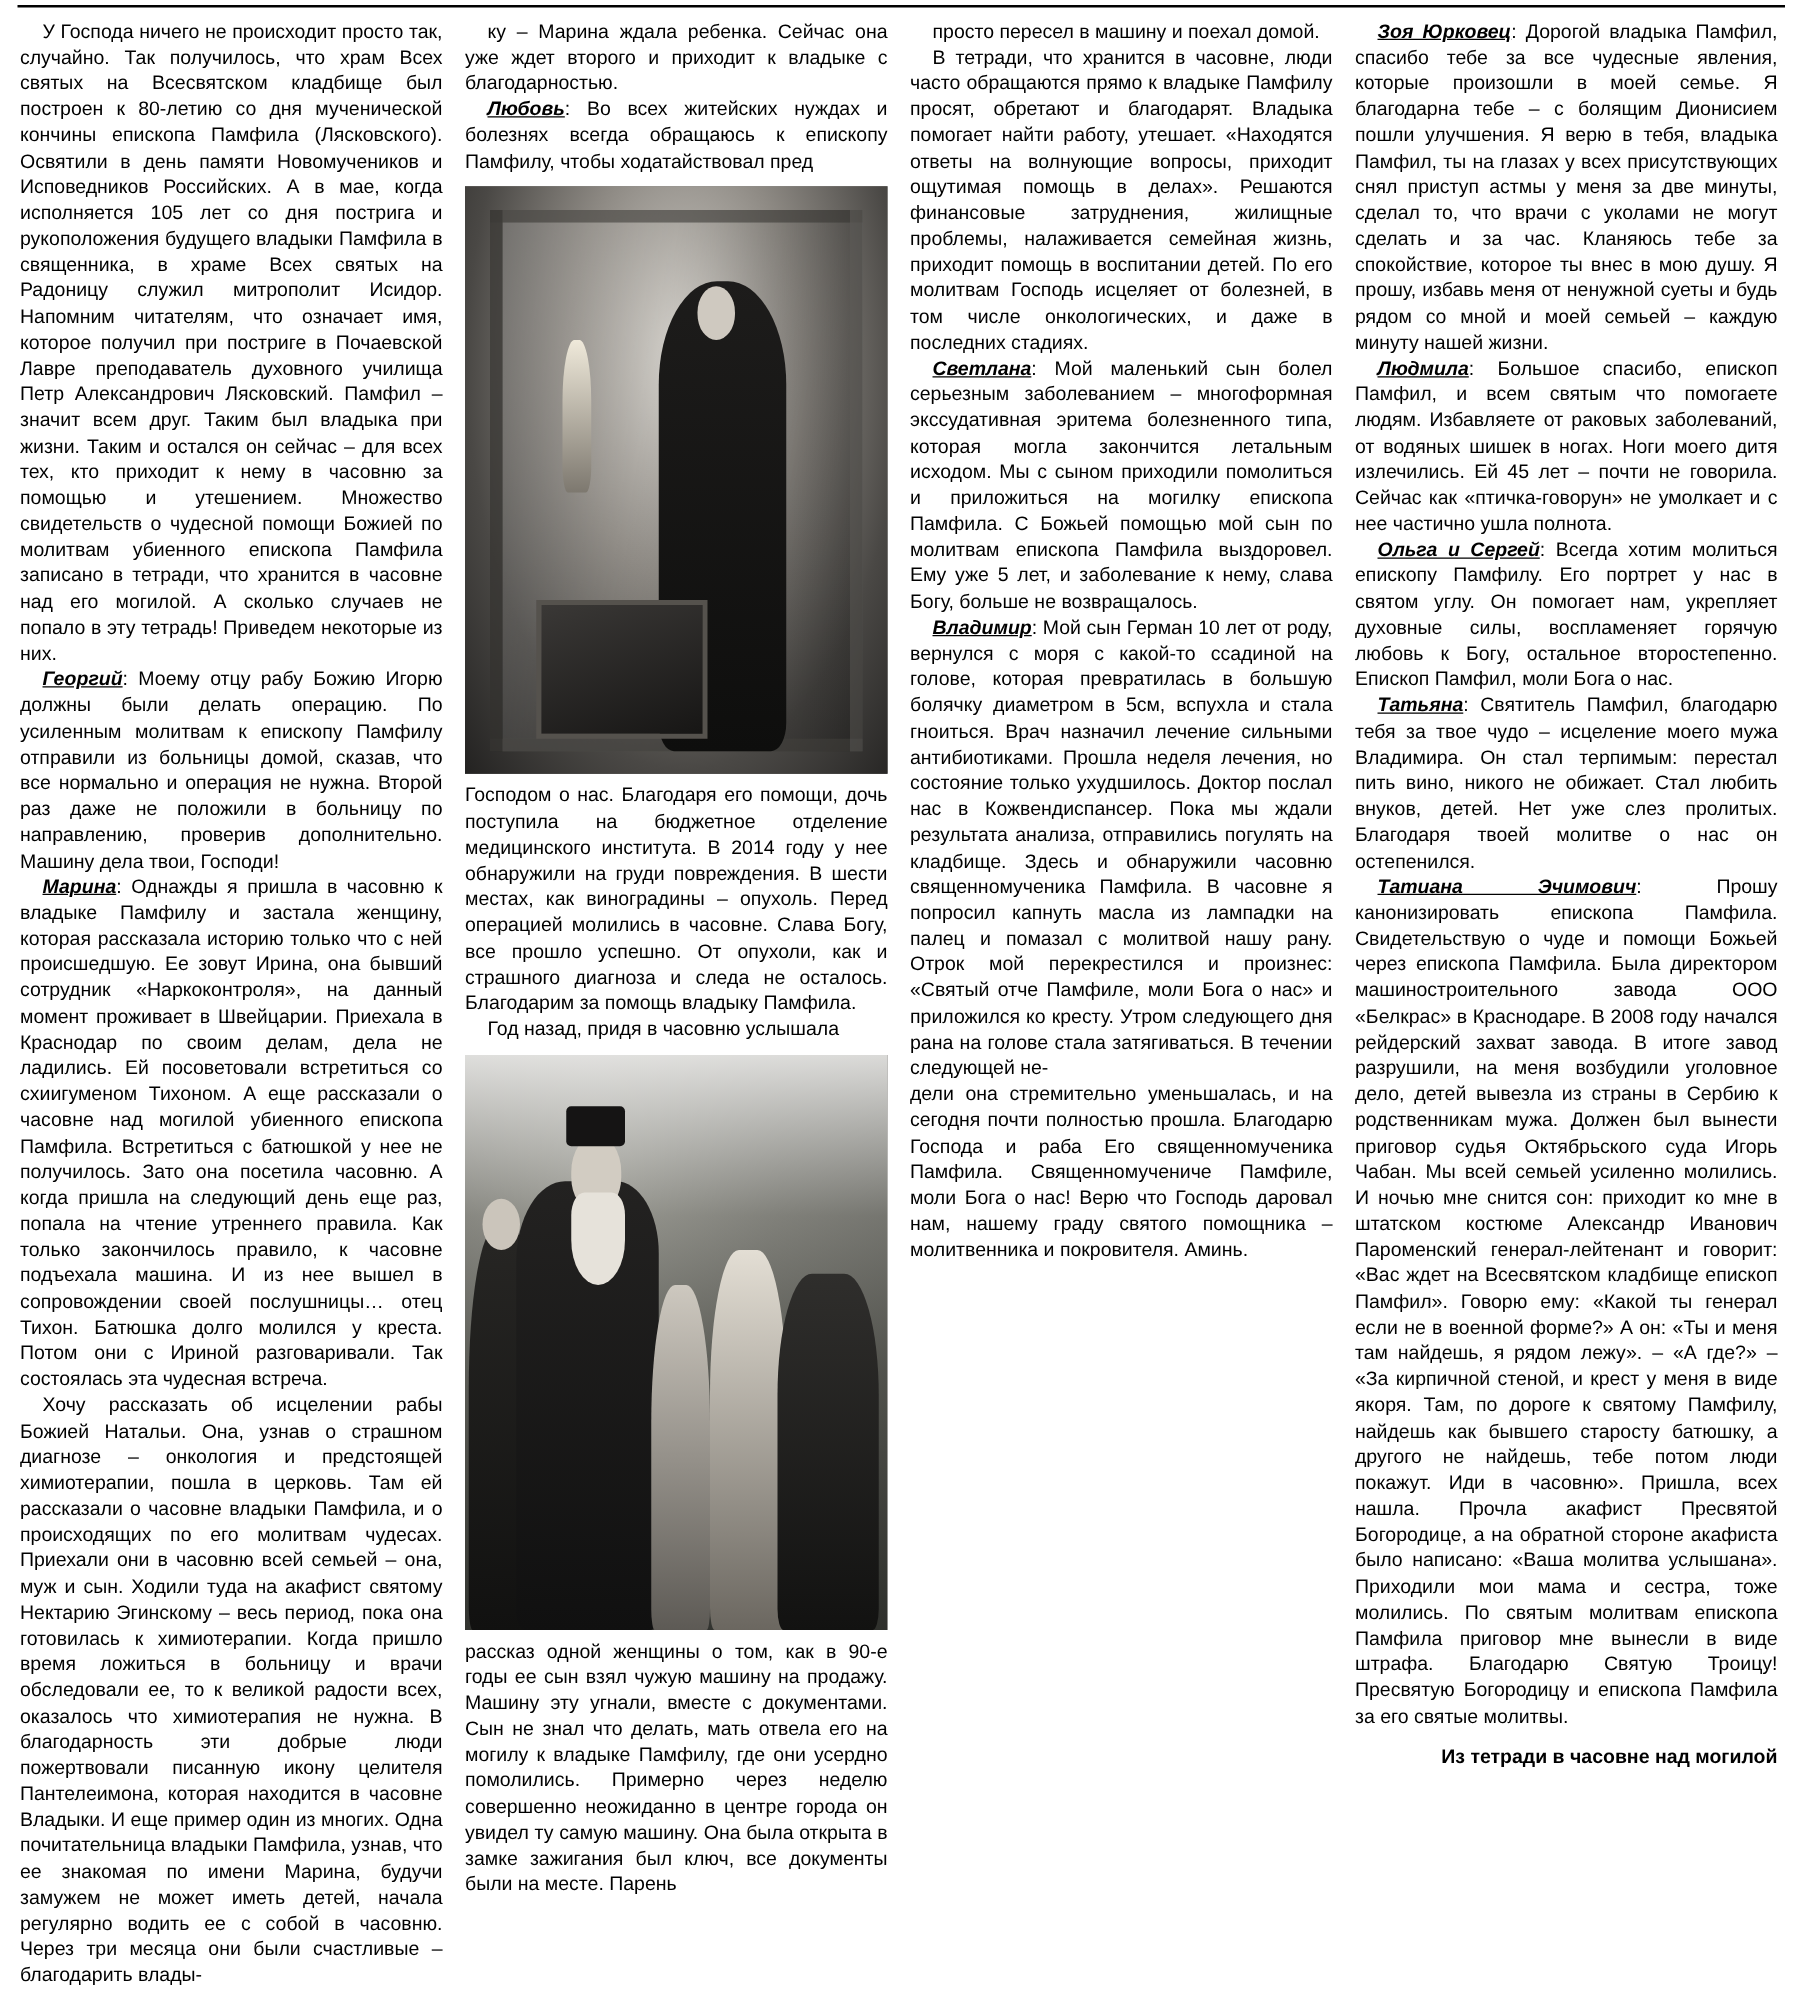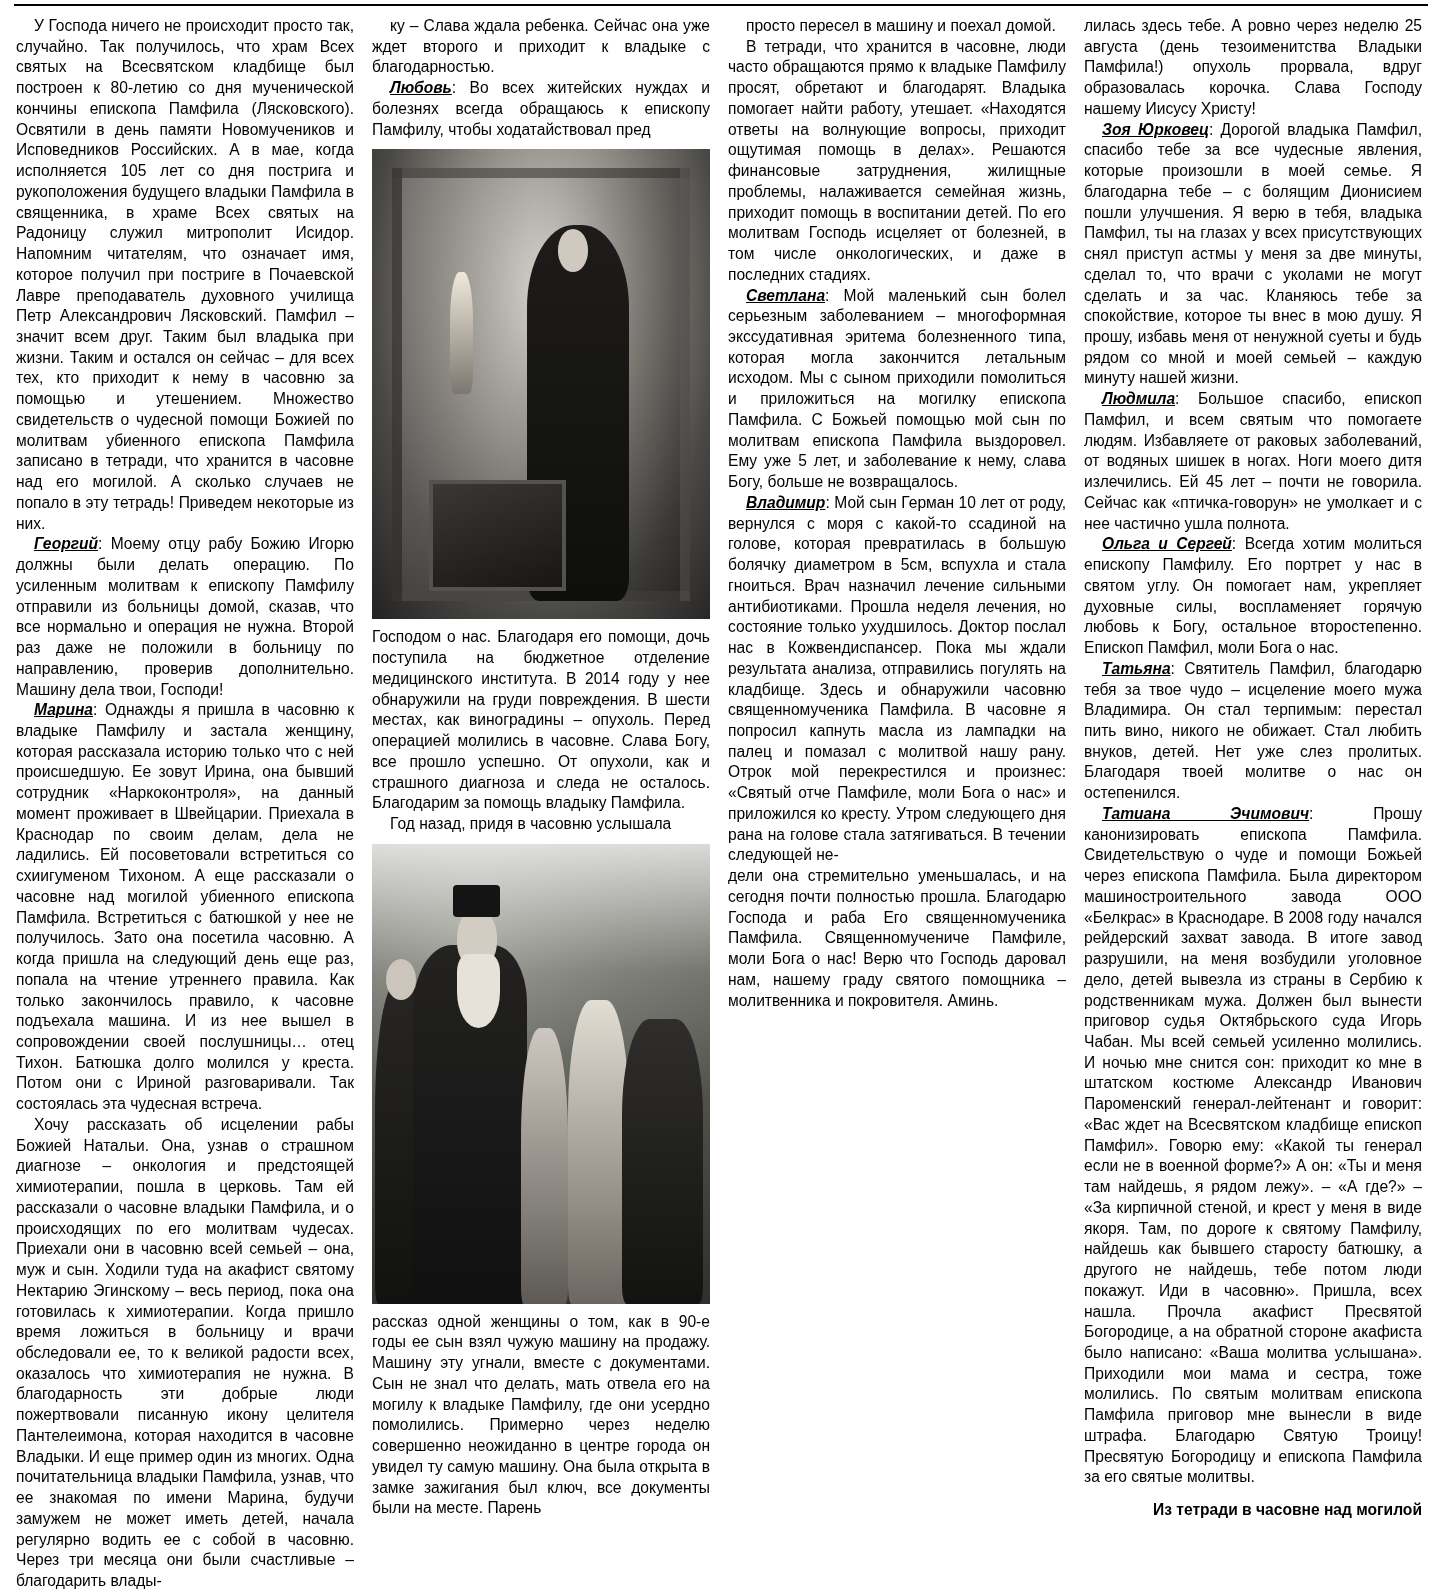--- a/index.html
+++ b/index.html
@@ -234,21 +234,21 @@
       <p>
         <span class="lead-name">Георгий</span><span>: </span><span>Моему отцу рабу Божию Игорю должны были делать операцию. По усиленным молитвам к епископу Памфилу отправили из больницы домой, сказав, что все нормально и операция не нужна. Второй раз даже не положили в больницу по направлению, проверив дополнительно. Машину дела твои, Господи!</span>
       </p>
       <p>
         <span class="lead-name">Марина</span><span>: </span><span>Однажды я пришла в часовню к владыке Памфилу и застала женщину, которая рассказала историю только что с ней происшедшую. Ее зовут Ирина, она бывший сотрудник «Наркоконтроля», на данный момент проживает в Швейцарии. Приехала в Краснодар по своим делам, дела не ладились. Ей посоветовали встретиться со схиигуменом Тихоном. А еще рассказали о часовне над могилой убиенного епископа Памфила. Встретиться с батюшкой у нее не получилось. Зато она посетила часовню. А когда пришла на следующий день еще раз, попала на чтение утреннего правила. Как только закончилось правило, к часовне подъехала машина. И из нее вышел в сопровождении своей послушницы… отец Тихон. Батюшка долго молился у креста. Потом они с Ириной разговаривали. Так состоялась эта чудесная встреча.</span>
       </p>
       <p>Хочу рассказать об исцелении рабы Божией Натальи. Она, узнав о страшном диагнозе – онкология и предстоящей химиотерапии, пошла в церковь. Там ей рассказали о часовне владыки Памфила, и о происходящих по его молитвам чудесах. Приехали они в часовню всей семьей – она, муж и сын. Ходили туда на акафист святому Нектарию Эгинскому – весь период, пока она готовилась к химиотерапии. Когда пришло время ложиться в больницу и врачи обследовали ее, то к великой радости всех, оказалось что химиотерапия не нужна. В благодарность эти добрые люди пожертвовали писанную икону целителя Пантелеимона, которая находится в часовне Владыки. И еще пример один из многих. Одна почитательница владыки Памфила, узнав, что ее знакомая по имени Марина, будучи замужем не может иметь детей, начала регулярно водить ее с собой в часовню. Через три месяца они были счастливые – благодарить влады-</p>
     </div>
 
     <div class="col">
-      <p>ку – Слава ждала ребенка. Сейчас она уже ждет второго и приходит к владыке с благодарностью.</p>
+      <p>ку – Марина ждала ребенка. Сейчас она уже ждет второго и приходит к владыке с благодарностью.</p>
       <p>
         <span class="lead-name">Любовь</span><span>: </span><span>Во всех житейских нуждах и болезнях всегда обращаюсь к епископу Памфилу, чтобы ходатайствовал пред</span>
       </p>
 
       <div class="photo p1">
         <div class="frame"></div>
         <div class="lamp"></div>
         <div class="figure"></div>
         <div class="head"></div>
         <div class="panel"></div>
@@ -279,21 +279,20 @@
       <p>
         <span class="lead-name">Светлана</span><span>: </span><span>Мой маленький сын болел серьезным заболеванием – многоформная экссудативная эритема болезненного типа, которая могла закончится летальным исходом. Мы с сыном приходили помолиться и приложиться на могилку епископа Памфила. С Божьей помощью мой сын по молитвам епископа Памфила выздоровел. Ему уже 5 лет, и заболевание к нему, слава Богу, больше не возвращалось.</span>
       </p>
       <p>
         <span class="lead-name">Владимир</span><span>: </span><span>Мой сын Герман 10 лет от роду, вернулся с моря с какой-то ссадиной на голове, которая превратилась в большую болячку диаметром в 5см, вспухла и стала гноиться. Врач назначил лечение сильными антибиотиками. Прошла неделя лечения, но состояние только ухудшилось. Доктор послал нас в Кожвендиспансер. Пока мы ждали результата анализа, отправились погулять на кладбище. Здесь и обнаружили часовню священномученика Памфила. В часовне я попросил капнуть масла из лампадки на палец и помазал с молитвой нашу рану. Отрок мой перекрестился и произнес: «Святый отче Памфиле, моли Бога о нас» и приложился ко кресту. Утром следующего дня рана на голове стала затягиваться. В течении следующей не-</span>
       </p>
       <p class="noindent">дели она стремительно уменьшалась, и на сегодня почти полностью прошла. Благодарю Господа и раба Его священномученика Памфила. Священномучениче Памфиле, моли Бога о нас! Верю что Господь даровал нам, нашему граду святого помощника – молитвенника и покровителя. Аминь.</p>
     </div>
 
     <div class="col">
-      <p class="noindent">лилась здесь тебе. А ровно через неделю 25 августа (день тезоименитства Владыки Памфила!) опухоль прорвала, вдруг образовалась корочка. Слава Господу нашему Иисусу Христу!</p>
       <p>
         <span class="lead-name">Зоя Юрковец</span><span>: </span><span>Дорогой владыка Памфил, спасибо тебе за все чудесные явления, которые произошли в моей семье. Я благодарна тебе – с болящим Дионисием пошли улучшения. Я верю в тебя, владыка Памфил, ты на глазах у всех присутствующих снял приступ астмы у меня за две минуты, сделал то, что врачи с уколами не могут сделать и за час. Кланяюсь тебе за спокойствие, которое ты внес в мою душу. Я прошу, избавь меня от ненужной суеты и будь рядом со мной и моей семьей – каждую минуту нашей жизни.</span>
       </p>
       <p>
         <span class="lead-name">Людмила</span><span>: </span><span>Большое спасибо, епископ Памфил, и всем святым что помогаете людям. Избавляете от раковых заболеваний, от водяных шишек в ногах. Ноги моего дитя излечились. Ей 45 лет – почти не говорила. Сейчас как «птичка-говорун» не умолкает и с нее частично ушла полнота.</span>
       </p>
       <p>
         <span class="lead-name">Ольга и Сергей</span><span>: </span><span>Всегда хотим молиться епископу Памфилу. Его портрет у нас в святом углу. Он помогает нам, укрепляет духовные силы, воспламеняет горячую любовь к Богу, остальное второстепенно. Епископ Памфил, моли Бога о нас.</span>
       </p>
       <p>

